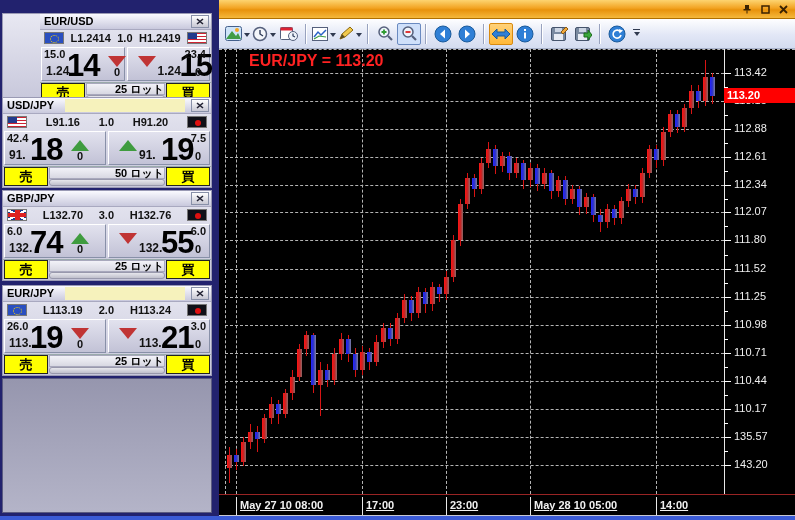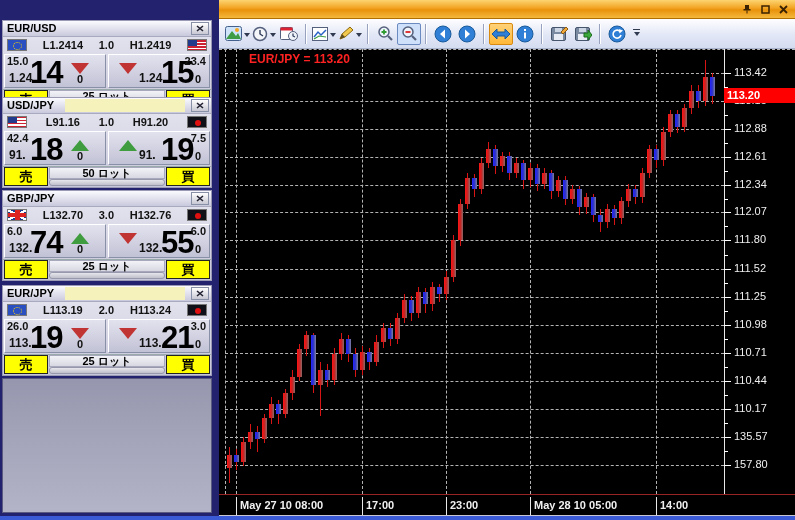--- a/index.html
+++ b/index.html
@@ -33,21 +33,21 @@
   .qa-arrow { position:absolute; left:10px; top:8px; } .qa-prefix { left:30px; bottom:2px; }
   .qa-big { left:52px; top:2px; }   .qa-change { right:3px; top:0; }  .qa-sub { right:8px; bottom:2px; }
   .arrow-down { width:0; height:0; border-left:9px solid transparent; border-right:9px solid transparent;
     border-top:11px solid #c03434; }
   .arrow-up { width:0; height:0; border-left:9px solid transparent; border-right:9px solid transparent;
     border-bottom:11px solid #3f9c3f; }
   .qactions { position:relative; height:20px; }
   .qsell,.qbuy { position:absolute; top:0; width:44px; height:19px; background:#ffff00;
     border:1px solid #222; font-size:13px; font-weight:bold; color:#000; cursor:pointer; padding:0; }
   .qsell { left:1px; } .qbuy { right:1px; }
-  .qlot { position:absolute; left:46px; right:46px; top:0; height:12px; text-align:center;
+  .qlot { position:absolute; left:46px; right:46px; top:0; height:12px; text-align:right;
     font-size:11px; font-weight:bold; background:linear-gradient(#f2f2f8,#d8d8e2);
     border:1px solid #a8a8bc; cursor:pointer; line-height:11px; }
   .qslider { position:absolute; left:46px; right:46px; bottom:1px; height:7px; border-radius:3px;
     background:linear-gradient(#e6e6ec,#c0c0cc); border:1px solid #9898ac; cursor:pointer; }
   #dock-empty { position:absolute; left:2px; top:378px; width:210px; height:135px;
     background:linear-gradient(180deg,#9696ae,#b4b4c8); border:1px solid #5a5a80; }
 
   
   .flag { width:20px; height:12px; display:inline-block; border:1px solid #777; position:relative; overflow:hidden; }
   .flag-eu { background:#2a4fc0; }
@@ -82,48 +82,48 @@
   .tbtn.active { background:linear-gradient(#ffd27a,#ffb838); border-color:#d88a10; }
   .dd { width:0; height:0; border:3px solid transparent; border-top:4px solid #303a50; margin:6px 0 0 2px; }
   .tsep { width:2px; height:20px; border-left:1px solid #98a2be; border-right:1px solid #ffffff; margin:0 4px; }
   #tb-overflow { margin-left:4px; cursor:pointer; display:flex; flex-direction:column; align-items:center; }
   #tb-overflow .bar { width:7px; height:1px; background:#303a50; margin-bottom:2px; }
   #tb-overflow .chv { width:0; height:0; border:3px solid transparent; border-top:4px solid #303a50; }
 
   #chart-black { position:absolute; left:0; top:49px; width:576px; height:445px; background:#000; cursor:crosshair; }
   .top-dash { position:absolute; left:0; top:0; width:576px; height:0; border-top:1px dashed #b8b8b8; }
   .left-dash { position:absolute; left:6px; top:0; height:445px; width:0; border-left:1px dashed #b8b8b8; }
-  #legend { position:absolute; left:8px; top:3px; color:#ff2222; font-size:12px; font-weight:bold; z-index:4;padding-left:22px; }
+  #legend { position:absolute; left:8px; top:3px; color:#ff2222; font-size:16px; font-weight:bold; z-index:4;padding-left:22px; }
   .hgrid { position:absolute; left:6px; width:499px; height:0; border-top:1px dashed #b4b4b4; }
   .vgrid { position:absolute; top:0; height:445px; width:0; border-left:1px dashed #b4b4b4; }
   #yaxis-line { position:absolute; left:505px; top:0; height:445px; width:0; border-left:1px solid #e8e8e8; z-index:2; }
   .ytick { position:absolute; left:505px; width:7px; height:0; border-top:1px solid #ffffff; z-index:2; }
   .ytick.minor { width:4px; }
   .ylab { position:absolute; left:515px; color:#f0f0f0; font-size:11px; z-index:2; }
   .wick { position:absolute; width:1px; background:#d81414; }
   .cbody { position:absolute; width:5px; }
   .cbody.up { background:linear-gradient(90deg,#ff1414,#cf1f1f 45%,#8a6868); }
   .cbody.dn { background:linear-gradient(90deg,#2424ff,#2a30cc 45%,#7e7e9c); }
   #curbox { position:absolute; left:505px; width:71px; height:15px; background:#ff0000; color:#fff;
     font-size:11px; font-weight:bold; line-height:15px; padding-left:3px; z-index:5; }
   #x-strip { position:absolute; left:0; top:494px; width:576px; height:22px; background:#000;
     border-top:1px solid #992424; border-bottom:1px solid #c8c8d2; }
   .xtick { position:absolute; top:2px; height:18px; width:0; border-left:1px solid #e8e8e8; }
-  .xlab { position:absolute; top:4px; color:#f0f0f0; font-size:11px; font-weight:bold; white-space:nowrap; }
+  .xlab { position:absolute; top:4px; color:#f0f0f0; font-size:11px; font-weight:bold; white-space:nowrap;text-decoration:underline; }
   #bottom-strip { position:absolute; left:0; top:516px; width:795px; height:4px; background:#3b5bd6; }
   svg { display:block; }
 </style>
 </head>
 <body>
 
 <div id="app">
 
   <div id="left-dock">
 
-      <div class="qpanel" style="top: 20px;">
+      <div class="qpanel" style="top: 13px; padding-left: 37px;">
         <div class="qtitle">
 
           <span class="qpair">EUR/USD</span>
           <button class="qclose">
             <svg width="8" height="7">
               <path d="M1 1 L7 6 M7 1 L1 6" stroke="#223" stroke-width="1.6"></path>
             </svg>
           </button>
         </div>
         <div class="qinfo">
@@ -472,21 +472,21 @@
         <div class="hgrid" style="top: 360px;"></div>
         <div class="ytick" style="top: 360px;"></div>
         <div class="ylab" style="top: 353px;">110.17</div>
         <div class="ytick minor" style="top: 374px;"></div>
         <div class="hgrid" style="top: 388px;"></div>
         <div class="ytick" style="top: 388px;"></div>
         <div class="ylab" style="top: 381px;">135.57</div>
         <div class="ytick minor" style="top: 402px;"></div>
         <div class="hgrid" style="top: 416px;"></div>
         <div class="ytick" style="top: 416px;"></div>
-        <div class="ylab" style="top: 409px;">157.80</div>
+        <div class="ylab" style="top: 409px;">143.20</div>
         <div class="vgrid" style="left: 17px;"></div>
         <div class="vgrid" style="left: 143px;"></div>
         <div class="vgrid" style="left: 227px;"></div>
         <div class="vgrid" style="left: 311px;"></div>
         <div class="vgrid" style="left: 437px;"></div>
         <div class="wick" style="left: 10px; top: 398.055px; height: 36.1655px;"></div>
         <div class="cbody up" style="left: 8px; top: 406.321px; height: 12.3996px;"></div>
         <div class="wick" style="left: 17px; top: 400.121px; height: 20.666px;"></div>
         <div class="cbody dn" style="left: 15px; top: 406.321px; height: 6.1998px;"></div>
         <div class="wick" style="left: 24px; top: 387.722px; height: 28.9324px;"></div>

